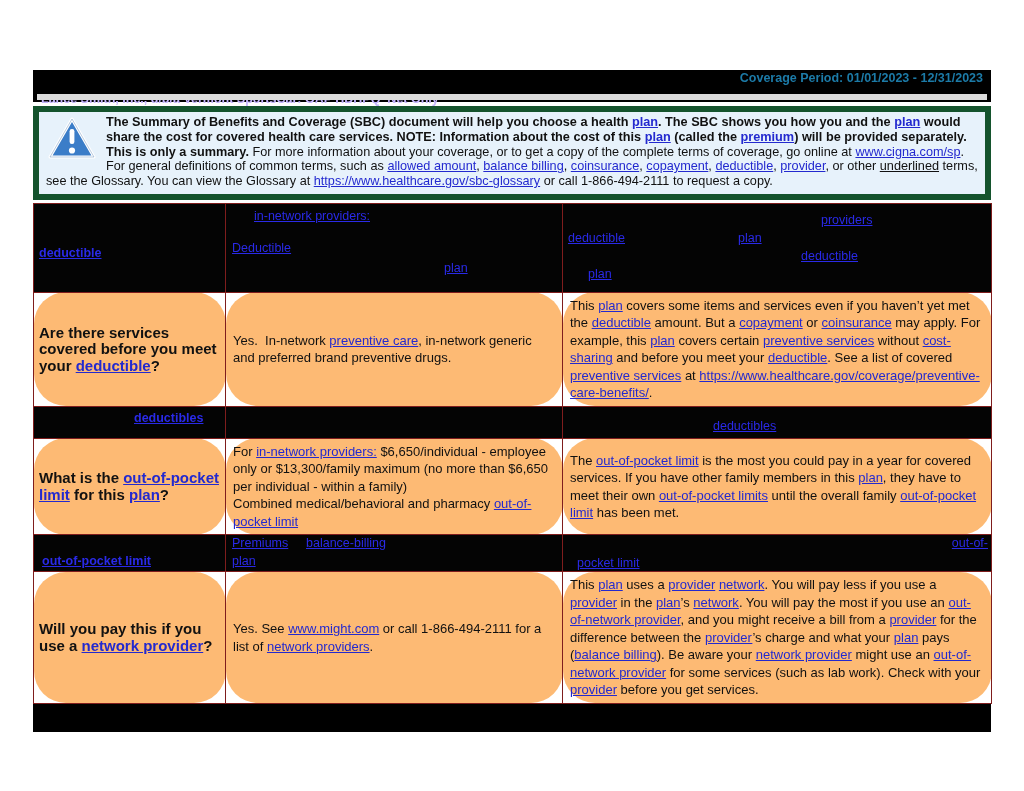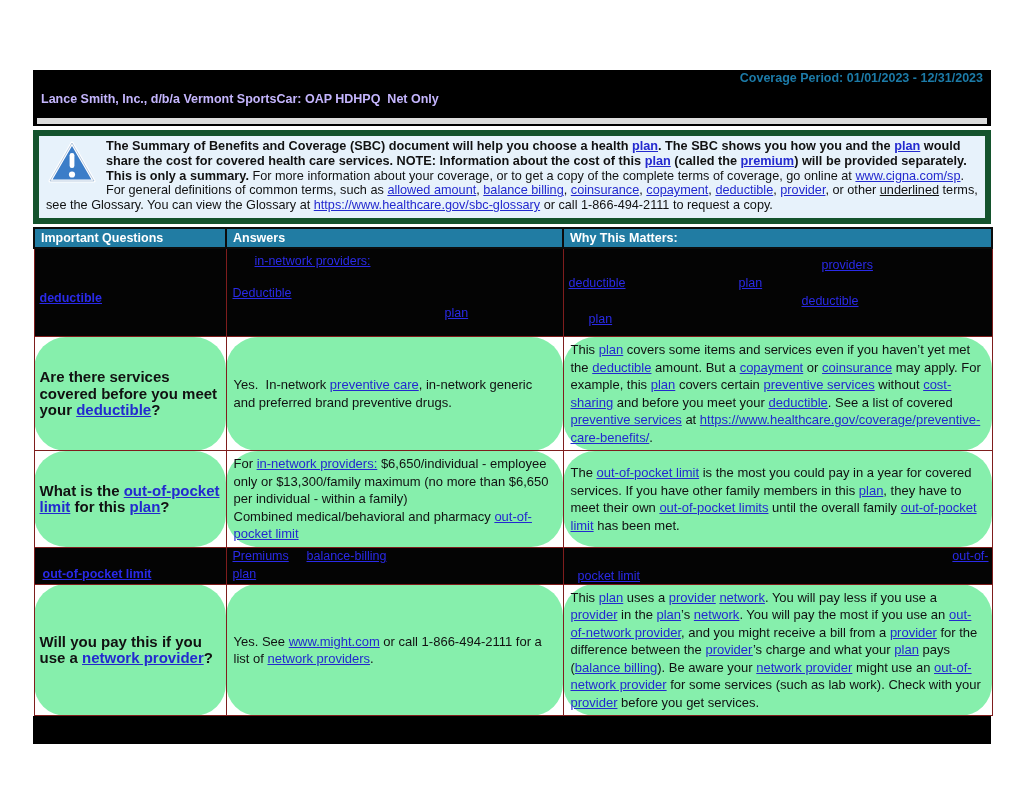--- a/index.html
+++ b/index.html
@@ -1,42 +1,42 @@
 <!DOCTYPE html>
 <html><head>
 <meta charset="utf-8">
 <style>
   * { margin:0; padding:0; box-sizing:border-box; }
   html,body { background:#ffffff; font-family:"Liberation Sans", sans-serif; }
   body { width:1024px; height:791px; position:relative; }
   .page { position:absolute; left:33px; top:70px; width:958px; }
 
   
-  .titlebar { background:#000; height:56px; position:relative; padding:1px 8px 0 8px; }
+  .titlebar { background:#000; height:32px; position:relative; padding:1px 8px 0 8px; }
   .titlebar .stripe { position:absolute; left:4px; right:4px; bottom:2px; height:6px; background:#dcdcdc; }
   .coverage { text-align:right; color:#1c7ba8; font-weight:bold; font-size:12.5px; line-height:15px; }
   .company  { text-align:left;  color:#c4b5fd; font-weight:bold; font-size:12.5px; line-height:15px; margin-top:6px; }
 
   
   .intro { margin-top:4px; border:6px solid #14532d; background:#e7f2fb; padding:3px 7px 5px 7px; min-height:91px; }
   .intro-icon { float:left; width:48px; height:42px; margin:2px 10px 2px 2px; }
   .intro-text { font-size:12.7px; line-height:14.8px; color:#111; text-align:left; }
   .intro-text .b { font-weight:bold; }
 
   
   .lnk { color:#2329cf; text-decoration:underline; cursor:pointer; }
   .u { text-decoration:underline; color:inherit; }
   .b { font-weight:bold; }
 
   
   table.sbc { margin-top:3px; width:958px; border-collapse:collapse; table-layout:fixed; }
   table.sbc td, table.sbc th { border:1px solid #7f1d1d; vertical-align:middle; }
   tr.thead th { background:#217ca3; color:#fff; font-size:12.5px; font-weight:bold; text-align:left;
                 padding:2px 6px; border:2px solid #0c0c0c; height:19px; }
-  td.cell { background:#86efac; font-size:13px; line-height:17.5px; color:#111; padding:4px 7px;border-radius:32px; }
+  td.cell { background:#fdba74; font-size:13px; line-height:17.5px; color:#111; padding:4px 7px;border-radius:32px; }
   td.qcol { font-weight:bold; font-size:15px; line-height:16.5px; padding:4px 5px; }
   td.blk  { background:#040404; position:relative; }
   td.blk .rlnk { position:absolute; white-space:nowrap; font-size:12.5px; color:#2a2ae8;
                  text-decoration:underline; cursor:pointer; }
   .h-r1{height:89px} .h-r2{height:109px} .h-r3{height:32px}
   .h-r4{height:96px} .h-r5{height:37px} .h-r6{height:128px}
 
   
   .bottombar { background:#000; height:28px; }
 </style>
@@ -61,25 +61,20 @@
     <div class="intro-text"><span class="b">The Summary of Benefits and Coverage (SBC) document will help you choose a health </span><a class="lnk b">plan</a><span class="b">. The SBC shows you how you and the </span><a class="lnk b">plan</a><span class="b"> would share the cost for covered health care services. NOTE: Information about the cost of this </span><a class="lnk b">plan</a><span class="b"> (called the </span><a class="lnk b">premium</a><span class="b">) will be provided separately. This is only a summary. </span><span>For more information about your coverage, or to get a copy of the complete terms of coverage, go online at </span><a class="lnk">www.cigna.com/sp</a><span>. For general definitions of common terms, such as </span><a class="lnk">allowed amount</a><span>, </span><a class="lnk">balance billing</a><span>, </span><a class="lnk">coinsurance</a><span>, </span><a class="lnk">copayment</a><span>, </span><a class="lnk">deductible</a><span>, </span><a class="lnk">provider</a><span>, or other </span><span class="u">underlined</span><span> terms, see the Glossary. You can view the Glossary at </span><a class="lnk">https://www.healthcare.gov/sbc-glossary</a><span> or call 1-866-494-2111 to request a copy.</span></div>
   </div>
 
   <table class="sbc">
     <colgroup>
         <col style="width:192px">
         <col style="width:337px">
         <col style="width:429px">
       </colgroup>
     <tbody>
-        <tr class="thead">
-      <th>Important Questions</th>
-      <th>Answers</th>
-      <th>Why This Matters:</th>
-    </tr>
 
     <tr class="h-r1">
       <td class="blk">
         <a class="rlnk b" style="left:5px;top:42px">deductible</a>
       </td>
       <td class="blk">
         <a class="rlnk" style="left:28px;top:5px">in-network providers:</a>
         <a class="rlnk" style="left:6px;top:37px">Deductible</a>
         <a class="rlnk" style="left:218px;top:57px">plan</a>
       </td>
@@ -91,20 +86,29 @@
         <a class="rlnk" style="left:25px;top:63px">plan</a>
       </td>
     </tr>
 
     <tr class="h-r2">
       <td class="cell qcol"><span class="b">Are there services covered before you meet your </span><a class="lnk b">deductible</a><span class="b">?</span></td>
       <td class="cell"><span>Yes.&nbsp; In-network </span><a class="lnk">preventive care</a><span>, in-network generic and preferred brand preventive drugs.</span></td>
       <td class="cell"><span>This </span><a class="lnk">plan</a><span> covers some items and services even if you haven’t yet met the </span><a class="lnk">deductible</a><span> amount. But a </span><a class="lnk">copayment</a><span> or </span><a class="lnk">coinsurance</a><span> may apply. For example, this </span><a class="lnk">plan</a><span> covers certain </span><a class="lnk">preventive services</a><span> without </span><a class="lnk">cost-sharing</a><span> and before you meet your </span><a class="lnk">deductible</a><span>. See a list of covered </span><a class="lnk">preventive services</a><span> at </span><a class="lnk">https://www.healthcare.gov/coverage/preventive-care-benefits/</a><span>.</span></td>
     </tr>
 
+    <tr class="h-r3">
+      <td class="blk">
+        <a class="rlnk b" style="left:100px;top:4px">deductibles</a>
+      </td>
+      <td class="blk"></td>
+      <td class="blk">
+        <a class="rlnk" style="left:150px;top:12px">deductibles</a>
+      </td>
+    </tr>
 
     <tr class="h-r4">
       <td class="cell qcol"><span class="b">What is the </span><a class="lnk b">out-of-pocket limit</a><span class="b"> for this </span><a class="lnk b">plan</a><span class="b">?</span></td>
       <td class="cell"><span>For </span><a class="lnk">in-network providers:</a><span> $6,650/individual - employee only or $13,300/family maximum (no more than $6,650 per individual - within a family)</span><br><span>Combined medical/behavioral and pharmacy </span><a class="lnk">out-of-pocket limit</a></td>
       <td class="cell"><span>The </span><a class="lnk">out-of-pocket limit</a><span> is the most you could pay in a year for covered services. If you have other family members in this </span><a class="lnk">plan</a><span>, they have to meet their own </span><a class="lnk">out-of-pocket limits</a><span> until the overall family </span><a class="lnk">out-of-pocket limit</a><span> has been met.</span></td>
     </tr>
 
     <tr class="h-r5">
       <td class="blk">
         <a class="rlnk b" style="left:8px;top:19px">out-of-pocket limit</a>

